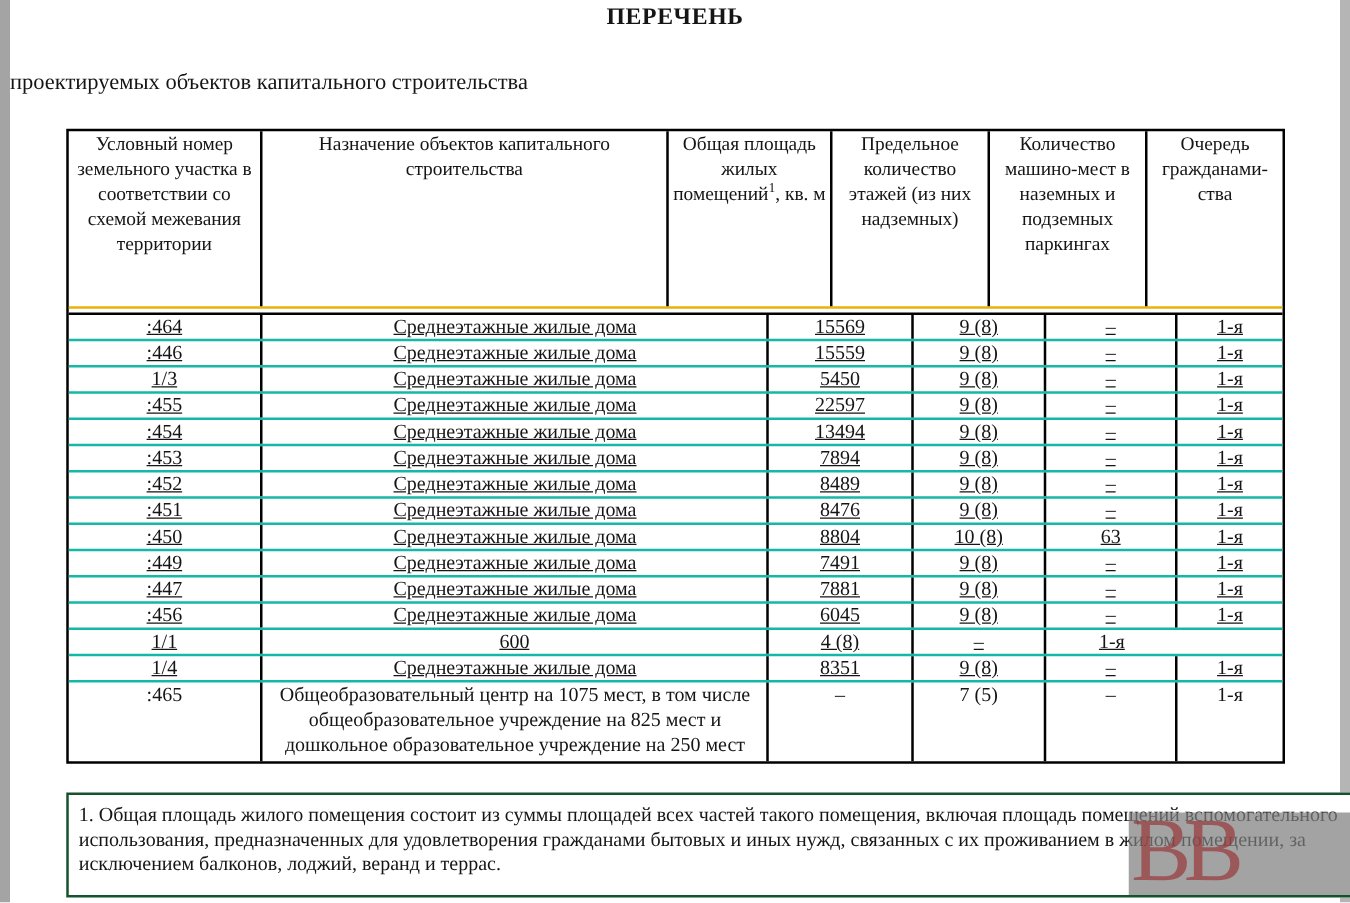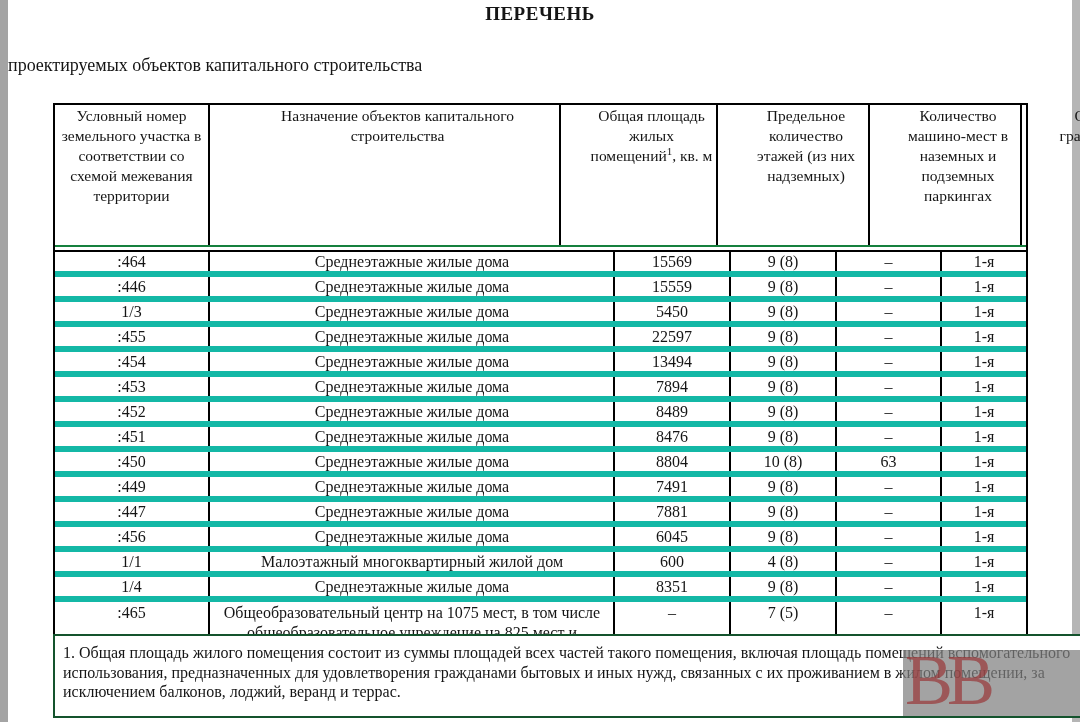--- a/index.html
+++ b/index.html
@@ -21,34 +21,34 @@
     position:absolute;left:8px;right:8px;top:55px;
     text-align:left;font-size:18px;
   }
 
   .doc-table{
     position:absolute;left:53px;top:103px;width:975px;
     box-sizing:border-box;border:2px solid #000;background:#fff;
   }
   .hdr-row{
     display:grid;grid-template-columns:155px 325px 131px 126px 126px 108px;
-    height:140px;border-bottom:2px solid #15803d;gap:26px;
+    height:140px;border-bottom:2px solid #eab308;
   }
   .hdr-row .c{
     box-sizing:border-box;border-right:2px solid #000;
     text-align:center;font-size:15.5px;line-height:20px;padding:1px 2px 0 2px;
     overflow:hidden;
   }
   .hdr-row .c:last-child{border-right:none;}
   .gap-row{height:3px;border-bottom:2px solid #000;}
 
   .brow{
     display:grid;grid-template-columns:155px 405px 116px 106px 105px 84px;
   }
-  .brow:not(:last-child){border-bottom:6px solid #14b8a6;}
+  .brow:not(:last-child){border-bottom:2px solid #14b8a6;text-decoration:underline;}
   .brow .c{
     box-sizing:border-box;border-right:2px solid #000;
     font-size:16px;line-height:19px;text-align:center;
     padding:0 2px;overflow:hidden;
   }
   .brow .c:last-child{border-right:none;}
   .brow .c.purpose{text-align:center;padding-left:7px;padding-right:6px;}
   .brow.tall .c{padding-top:1px;padding-bottom:2px;line-height:20px;}
 
   .note-box{
@@ -197,21 +197,20 @@
     <div class="c">:456</div>
     <div class="c purpose">Среднеэтажные жилые дома</div>
     <div class="c">6045</div>
     <div class="c">9 (8)</div>
     <div class="c">–</div>
     <div class="c">1-я</div>
   </div>
 
   <div class="brow">
     <div class="c">1/1</div>
-    <div class="c purpose">Малоэтажный многоквартирный жилой дом</div>
     <div class="c">600</div>
     <div class="c">4 (8)</div>
     <div class="c">–</div>
     <div class="c">1-я</div>
   </div>
 
   <div class="brow">
     <div class="c">1/4</div>
     <div class="c purpose">Среднеэтажные жилые дома</div>
     <div class="c">8351</div>

